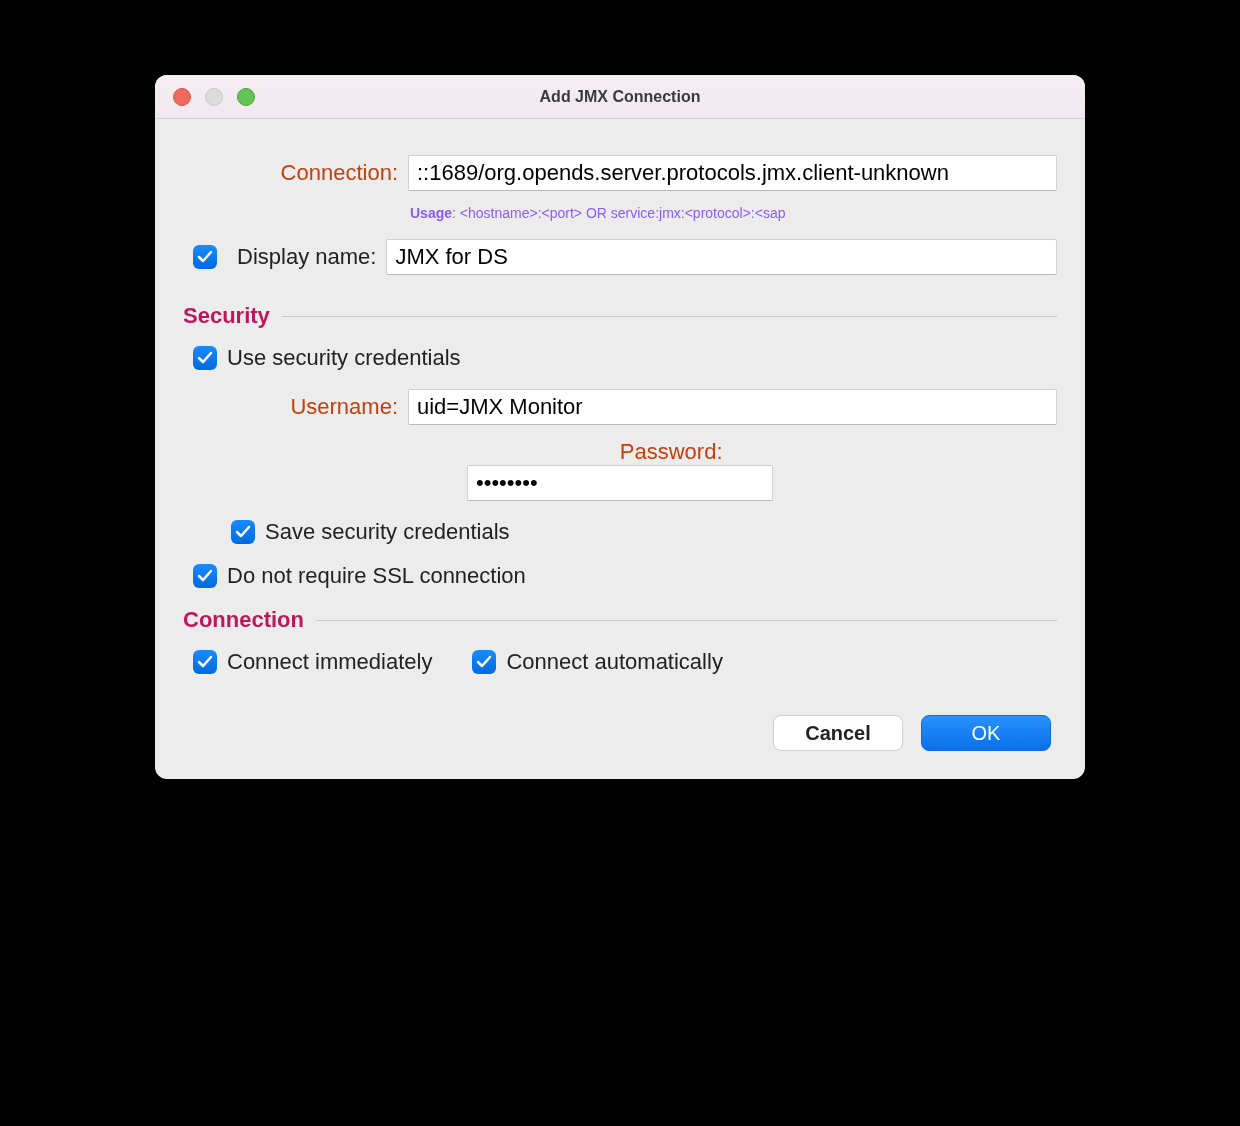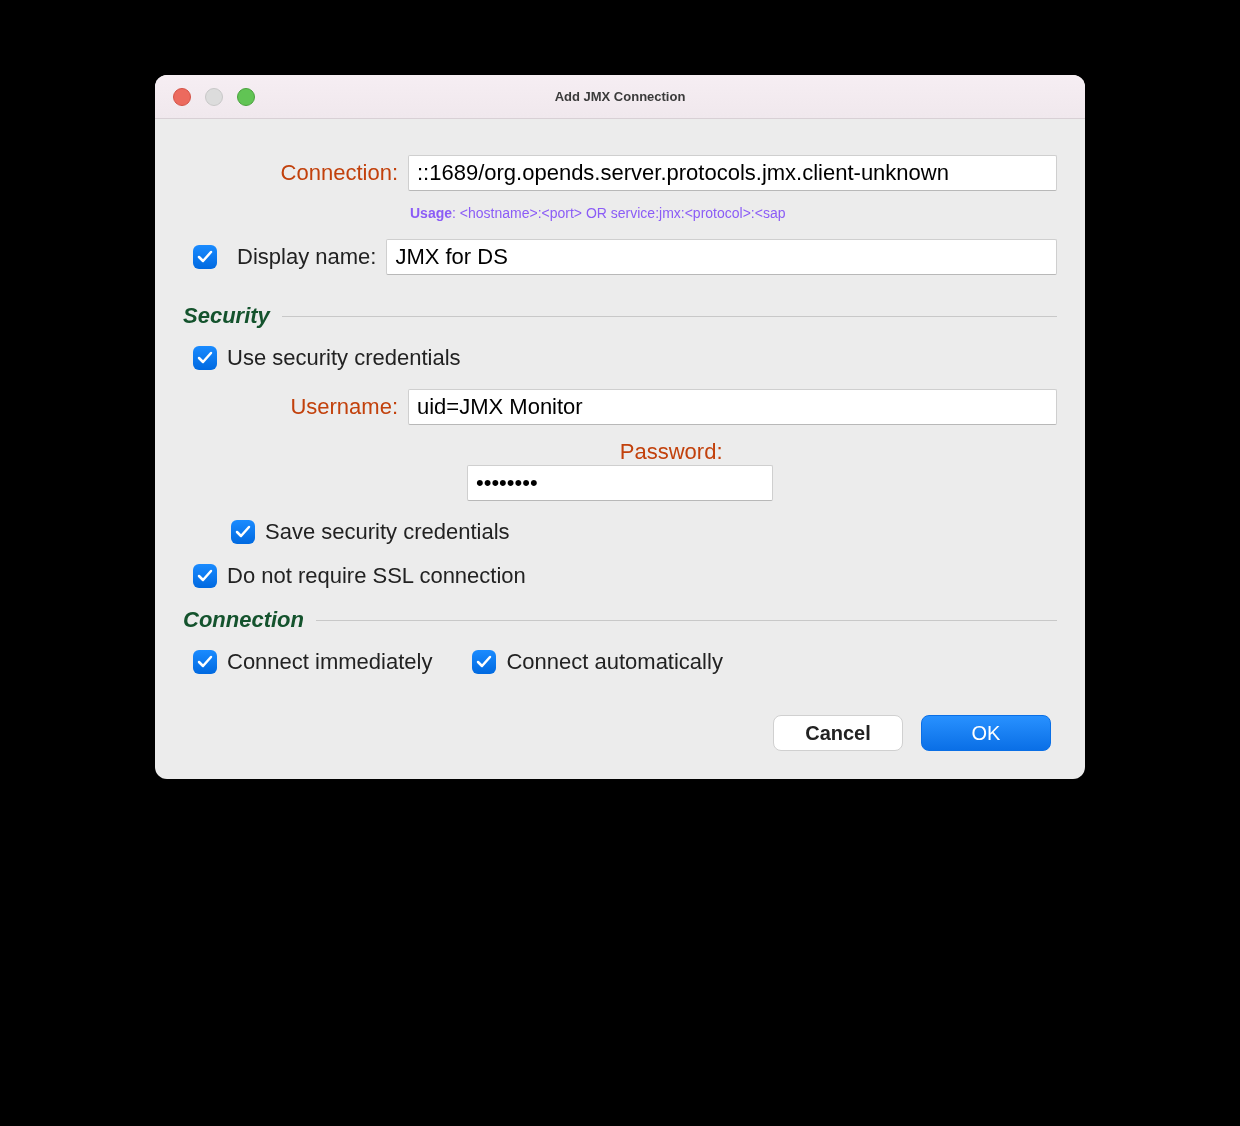--- a/index.html
+++ b/index.html
@@ -37,21 +37,21 @@
     width: 18px; height: 18px; border-radius: 50%;
   }
   .dot.red { background: #ec6a5e; border: 1px solid #d45347; }
   .dot.yellow { background: #dcdcdc; border: 1px solid #c8c8c8; }
   .dot.green { background: #61c454; border: 1px solid #4aa23e; }
   .titlebar .title {
     position: absolute;
     left: 0; right: 0;
     text-align: center;
     font-weight: 700;
-    font-size: 13px;
+    font-size: 16px;
     color: #3a3a3a;
     pointer-events: none;
   }
   .content {
     padding: 36px 28px 22px 28px;
     font-size: 22px;
     color: #222;
   }
   .row {
     display: flex;
@@ -118,23 +118,22 @@
     align-items: center;
     margin-bottom: 28px;
     padding-left: 10px;
   }
   .displayname-row .dn-label { margin: 0 10px 0 10px; }
   .section-head {
     display: flex;
     align-items: center;
     font-weight: 700;
     font-size: 22px;
-    color: #14532d;
+    color: #be185d;
     margin: 16px 0 16px 0;
-    font-style: italic;
   }
   .section-head .line {
     flex: 1;
     height: 1px;
     background: #c8c8c8;
     margin-left: 12px;
   }
   .conn-row {
     display: flex;
     align-items: center;

